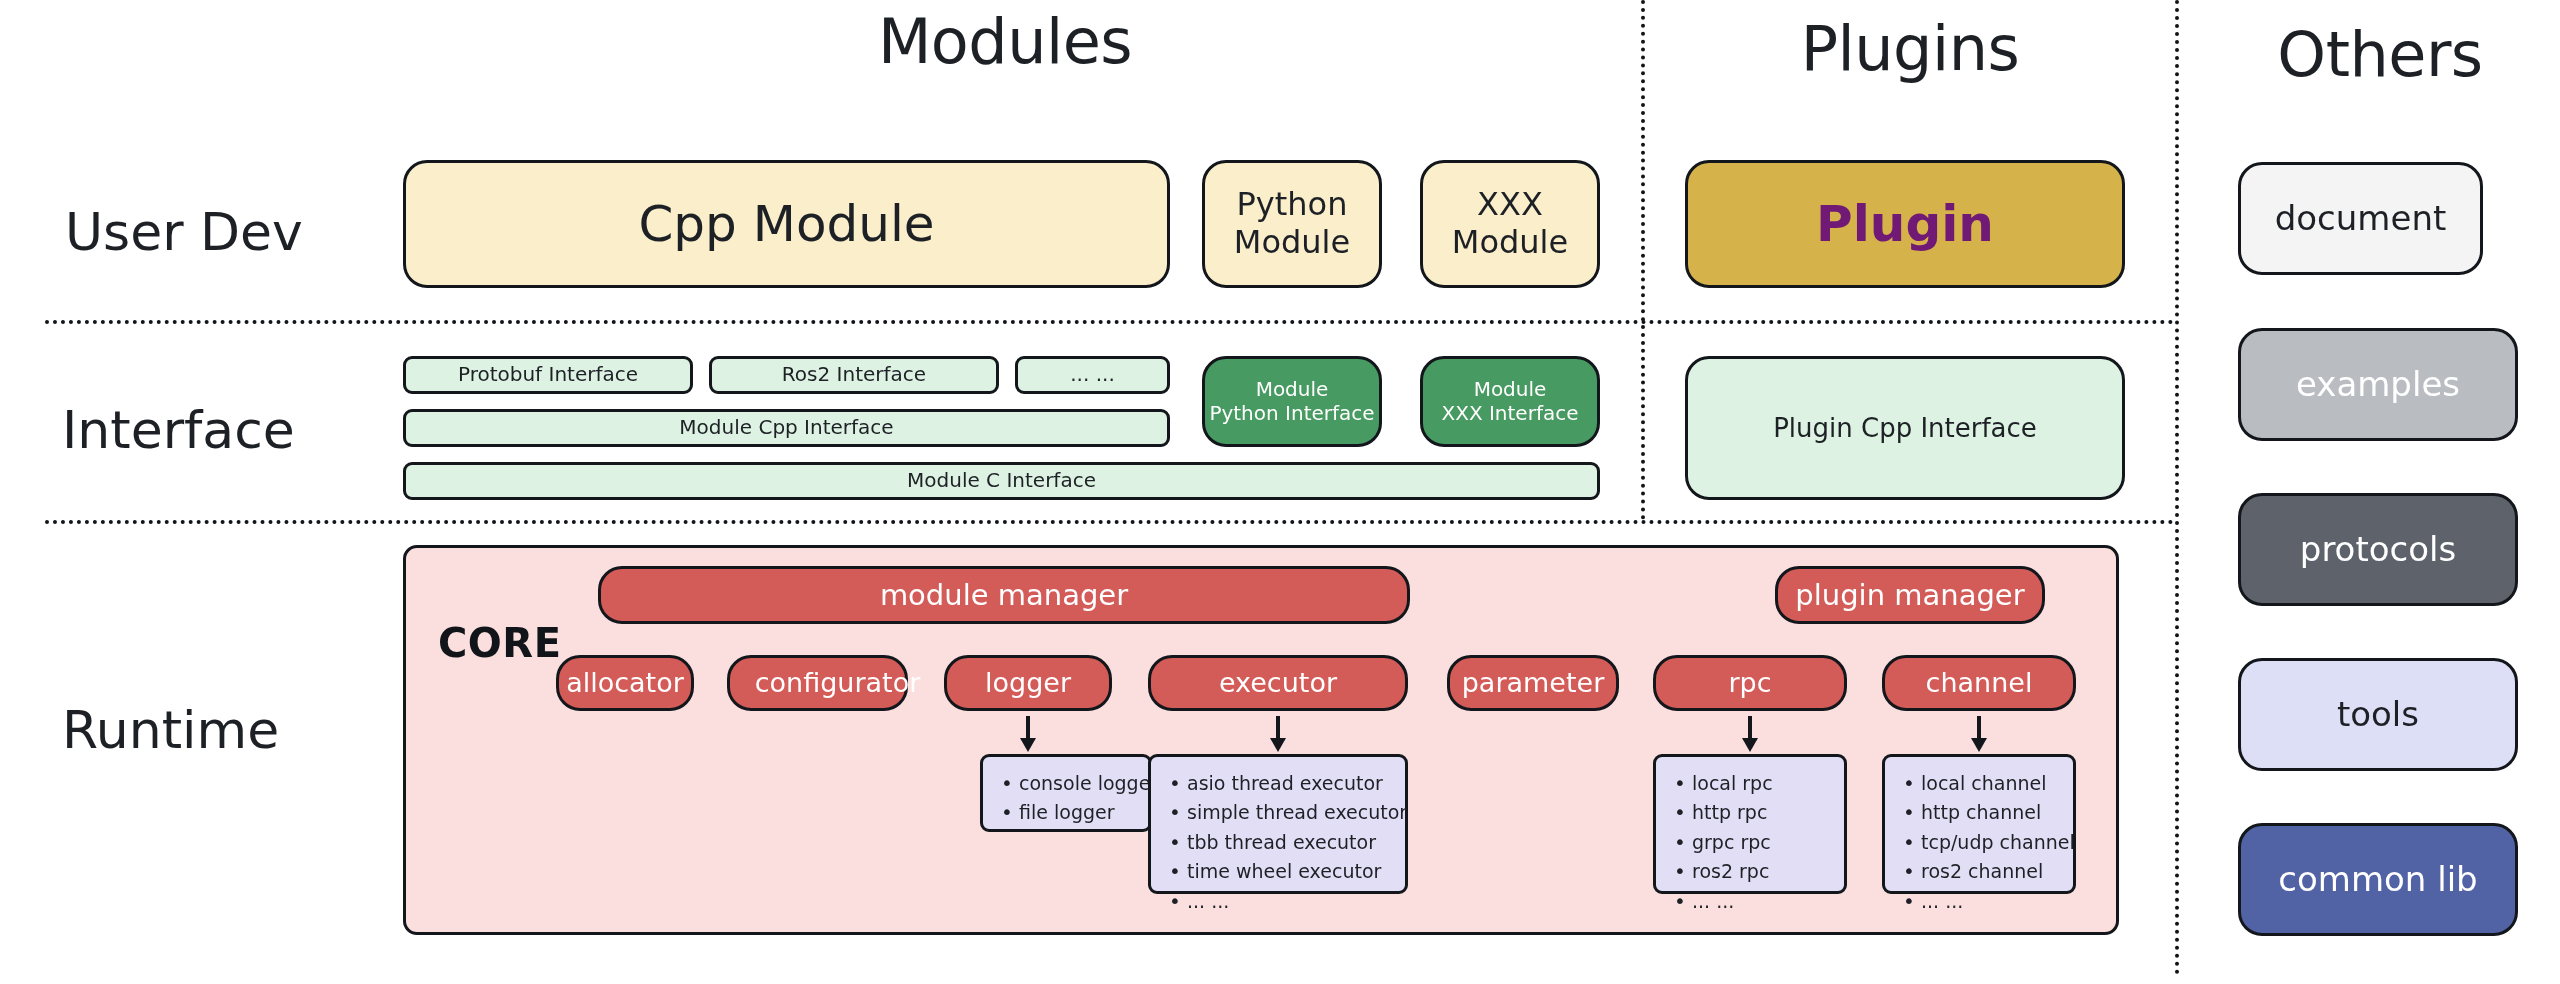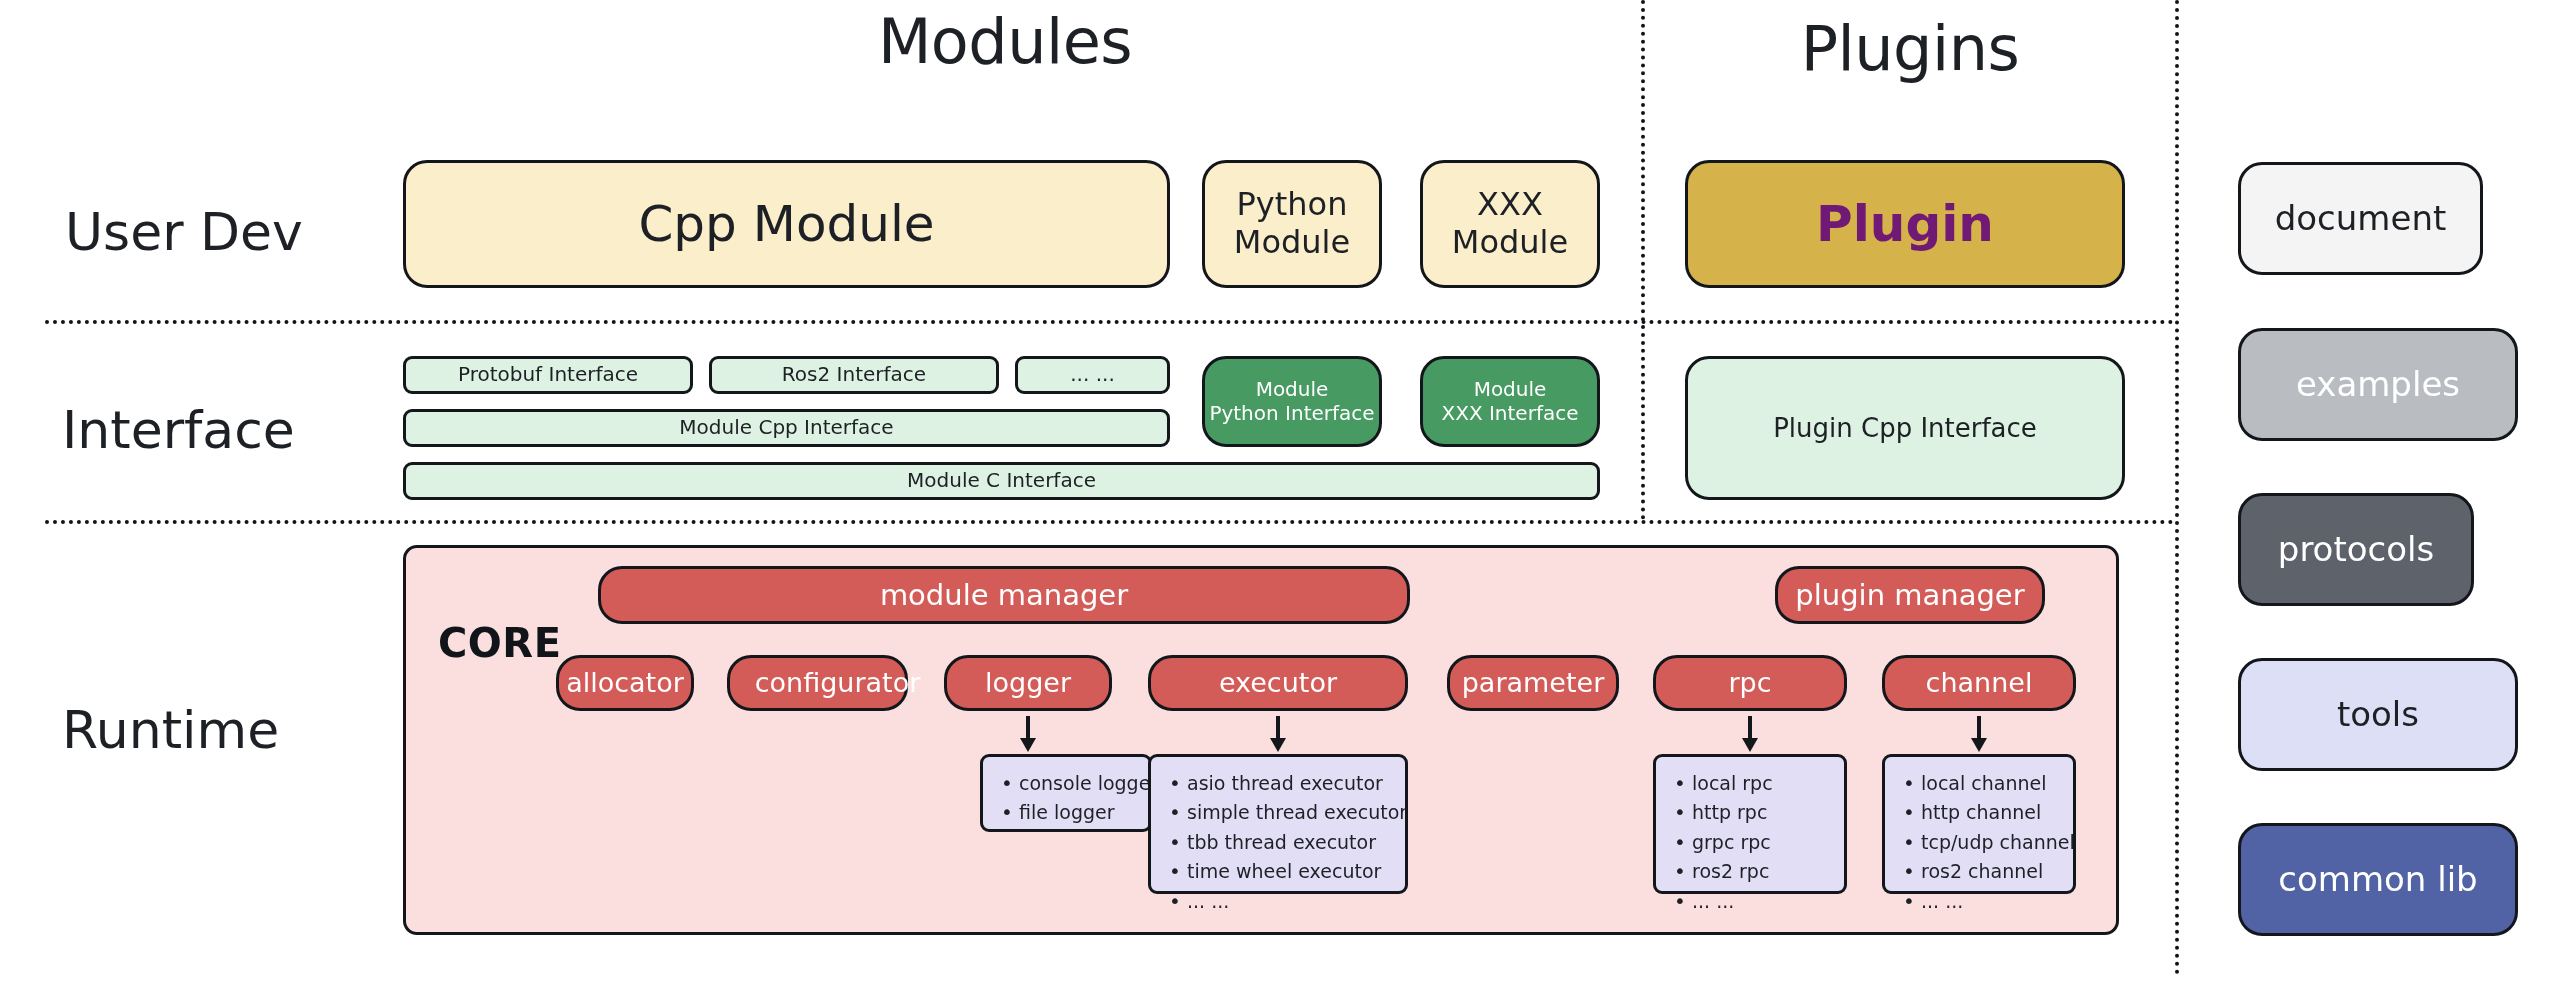--- a/index.html
+++ b/index.html
@@ -123,20 +123,21 @@
 
 <div id="stage">
 
   <div class="hdiv" style="left:45px; top:320px; width:2130px;"></div>
   <div class="hdiv" style="left:45px; top:520px; width:2130px;"></div>
   <div class="vdiv" style="left:1641px; top:0px; height:520px;"></div>
   <div class="vdiv" style="left:2175px; top:0px; height:975px;"></div>
 
   <div class="col-header" style="left:690px; top:5px; width:630px;">Modules</div>
   <div class="col-header" style="left:1680px; top:12px; width:460px;">Plugins</div>
+  <div class="col-header" style="left:2215px; top:18px; width:330px;">Others</div>
 
   <div class="row-label" style="left:65px; top:202px;">User Dev</div>
   <div class="row-label" style="left:62px; top:400px;">Interface</div>
   <div class="row-label" style="left:62px; top:700px;">Runtime</div>
 
   <div class="box yellow" style="left:403px; top:160px; width:767px; height:128px; font-size:50px;">Cpp Module</div>
 
   <div class="box yellow" style="left:1202px; top:160px; width:180px; height:128px; font-size:32px; flex-direction:column;">
     <span>Python</span>
     <span>Module</span>
@@ -240,17 +241,17 @@
   <ul class="bullets" style="left:1882px; top:754px; width:194px; height:140px;">
       <li>local channel</li>
       <li>http channel</li>
       <li>tcp/udp channel</li>
       <li>ros2 channel</li>
       <li>... ...</li>
     </ul>
 
   <div class="box gray-lt" style="left:2238px; top:162px; width:245px; height:113px; font-size:34px;">document</div>
   <div class="box gray-md" style="left:2238px; top:328px; width:280px; height:113px; font-size:34px;">examples</div>
-  <div class="box gray-dk" style="left:2238px; top:493px; width:236px; height:113px; font-size:34px;">protocols</div>
+  <div class="box gray-dk" style="left:2238px; top:493px; width:280px; height:113px; font-size:34px;">protocols</div>
   <div class="box blue-lt" style="left:2238px; top:658px; width:280px; height:113px; font-size:34px;">tools</div>
   <div class="box blue-dk" style="left:2238px; top:823px; width:280px; height:113px; font-size:34px;">common lib</div>
 
 </div>
 
 </body></html>

